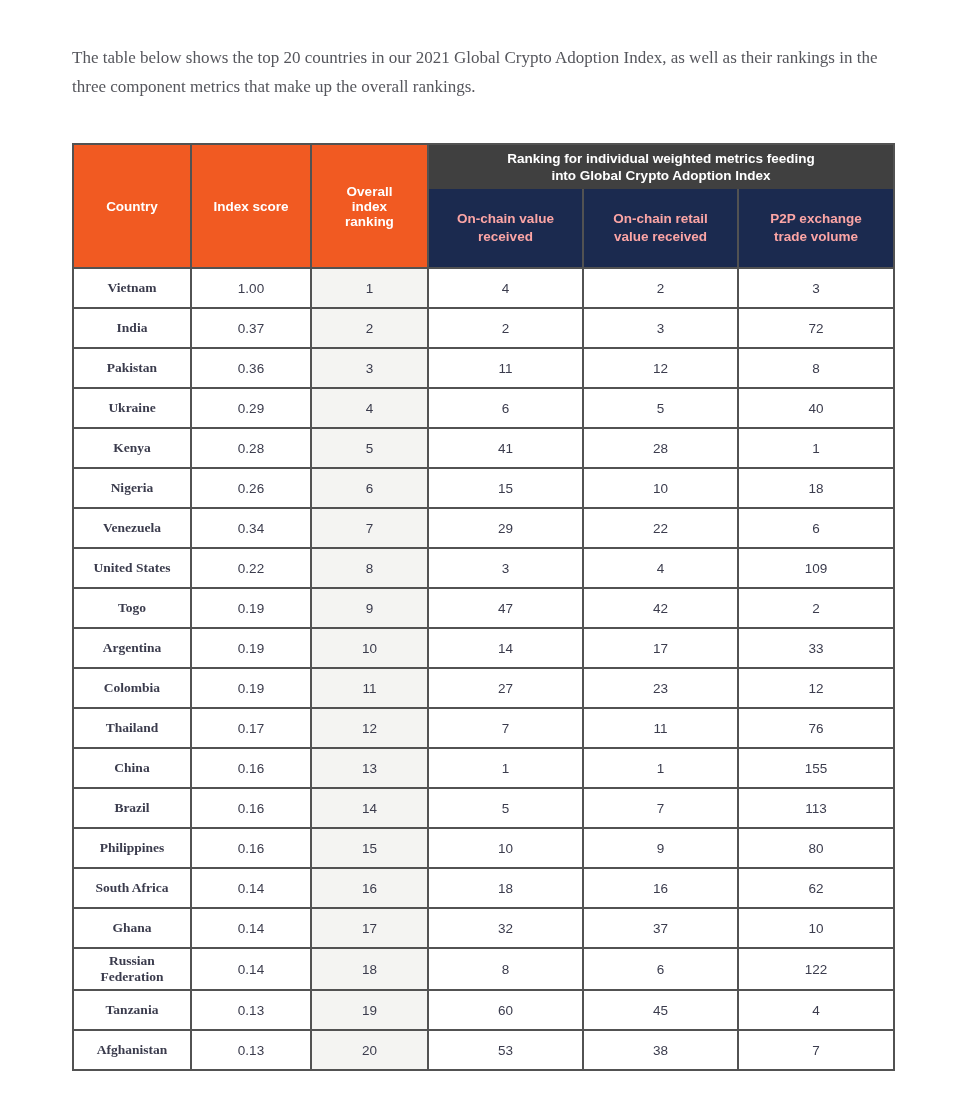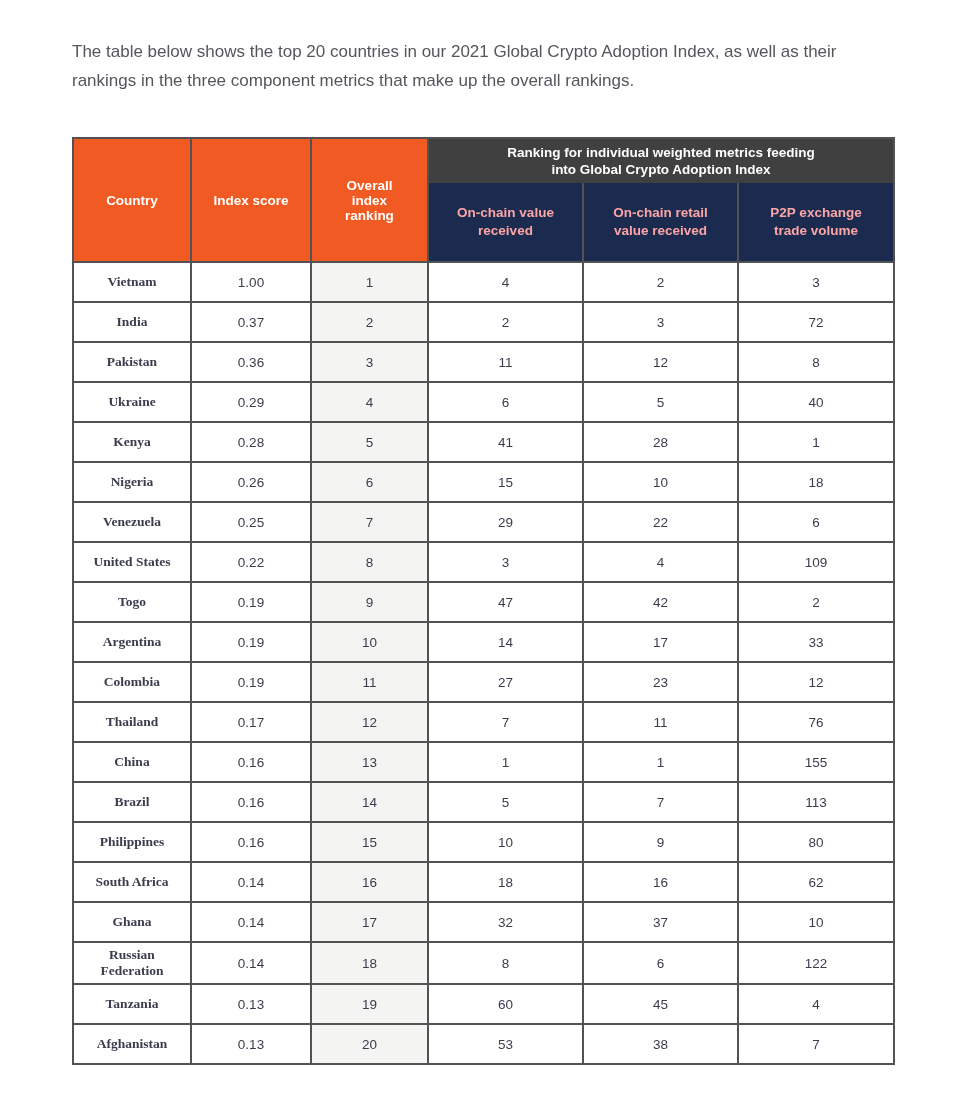--- a/index.html
+++ b/index.html
@@ -13,25 +13,26 @@
     min-height: 1117px;
     padding: 27px 72px 10px 72px;
   }
   .page-title {
     font-size: 24px;
     font-weight: bold;
     color: #3c3d4f;
     letter-spacing: 0.1px;
   }
   .page-intro {
-    margin-top: 10px;
+    margin-top: 16px;
     width: 821px;
     font-size: 17px;
     line-height: 29px;
     color: #55565c;
+    font-family: Liberation Serif, serif;
   }
   table.adoption-table {
     margin-top: 42px;
     width: 821px;
     border-collapse: collapse;
     table-layout: fixed;
   }
   .adoption-table th, .adoption-table td {
     border: 2px solid #525252;
     text-align: center;
@@ -166,21 +167,21 @@
     <td class="country-cell">Nigeria</td>
     <td>0.26</td>
     <td class="overall-cell">6</td>
     <td>15</td>
     <td>10</td>
     <td>18</td>
   </tr>
 
   <tr>
     <td class="country-cell">Venezuela</td>
-    <td>0.25</td>
+    <td>0.34</td>
     <td class="overall-cell">7</td>
     <td>29</td>
     <td>22</td>
     <td>6</td>
   </tr>
 
   <tr>
     <td class="country-cell">United States</td>
     <td>0.22</td>
     <td class="overall-cell">8</td>

